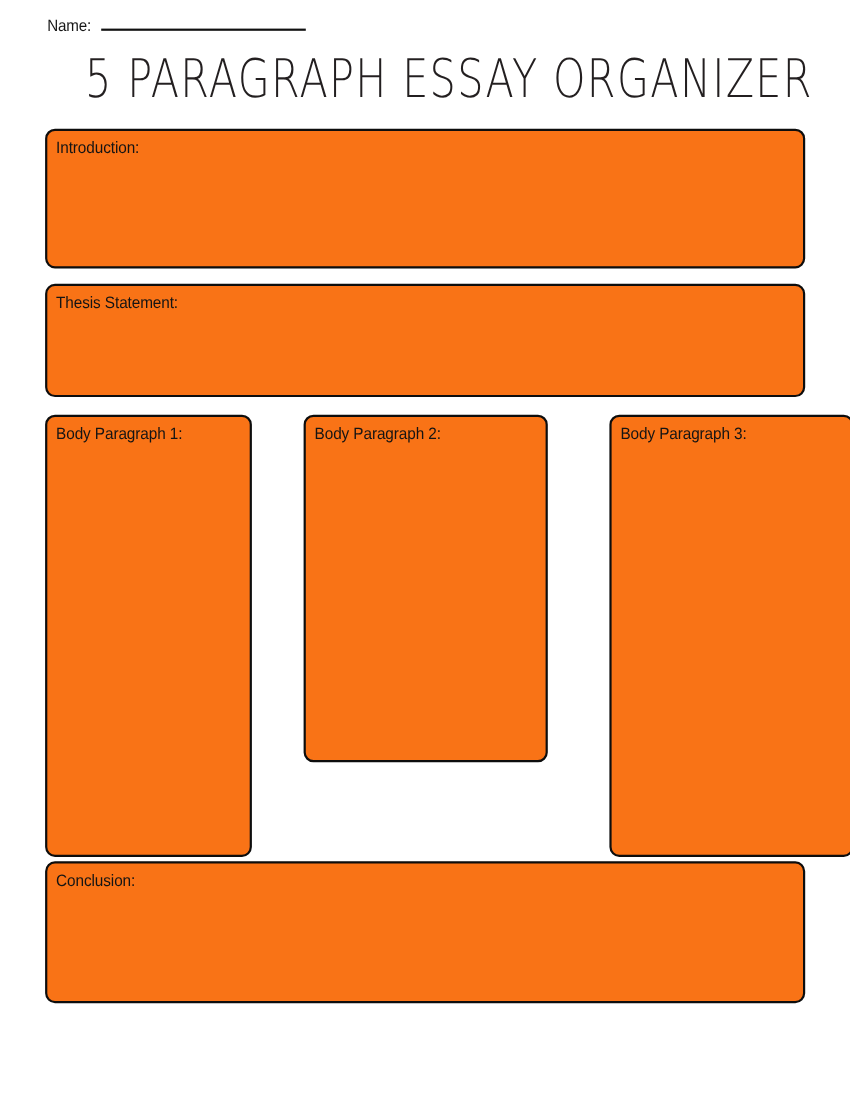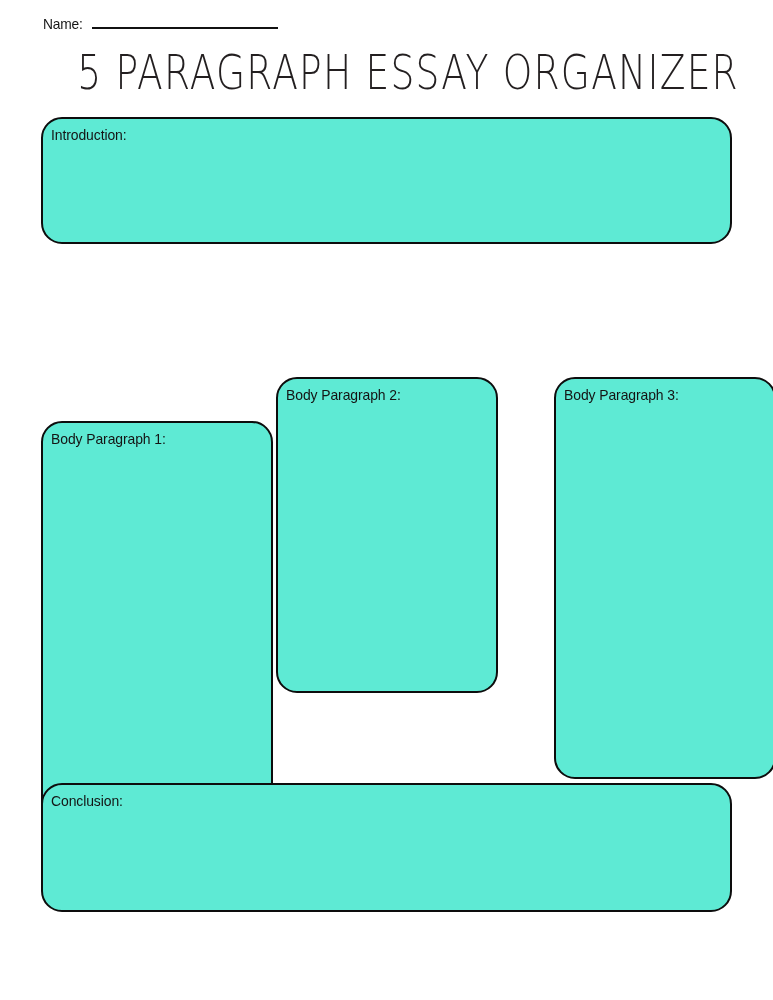--- a/index.html
+++ b/index.html
@@ -68,23 +68,23 @@
     color: #231f20;
     white-space: nowrap;
     transform: scaleX(0.80) scaleY(1.03);
     transform-origin: center top;
   }
 
   
   .box {
     position: absolute;
     box-sizing: border-box;
-    background: #5eead4;
+    background: #f97316;
     border: 2px solid #0d0d0d;
-    border-radius: 21px;
+    border-radius: 9px;
   }
   .box-label {
     position: absolute;
     left: 8px;
     top: 7px;
     font-family: "Liberation Sans Narrow", "Liberation Sans", sans-serif;
     font-size: 15px;
     font-weight: 400;
     letter-spacing: -0.1px;
     line-height: 18px;
@@ -98,21 +98,21 @@
   #box-introduction {
     left: 41px;  top: 117px;
     width: 691px; height: 127px;
   }
   #box-thesis {
     left: 41px;  top: 258px;
     width: 691px; height: 103px;
   }
   #box-body-1 {
     left: 41px;  top: 377px;
-    width: 232px; height: 402px; margin-top: 44px;
+    width: 188px; height: 402px;
   }
   #box-body-2 {
     left: 276px; top: 377px;
     width: 222px; height: 316px;
   }
   #box-body-3 {
     left: 510px; top: 377px;
     width: 222px; height: 402px; margin-left: 44px;
   }
   #box-conclusion {
@@ -129,20 +129,23 @@
     <span class="name-label">Name:</span>
     <span class="name-rule"></span>
   </div>
 
   <div class="title">5 PARAGRAPH ESSAY ORGANIZER</div>
 
   <div class="box" id="box-introduction">
     <span class="box-label">Introduction:</span>
   </div>
 
+  <div class="box" id="box-thesis">
+    <span class="box-label">Thesis Statement:</span>
+  </div>
 
   <div class="box" id="box-body-1">
     <span class="box-label">Body Paragraph 1:</span>
   </div>
 
   <div class="box" id="box-body-2">
     <span class="box-label">Body Paragraph 2:</span>
   </div>
 
   <div class="box" id="box-body-3">

